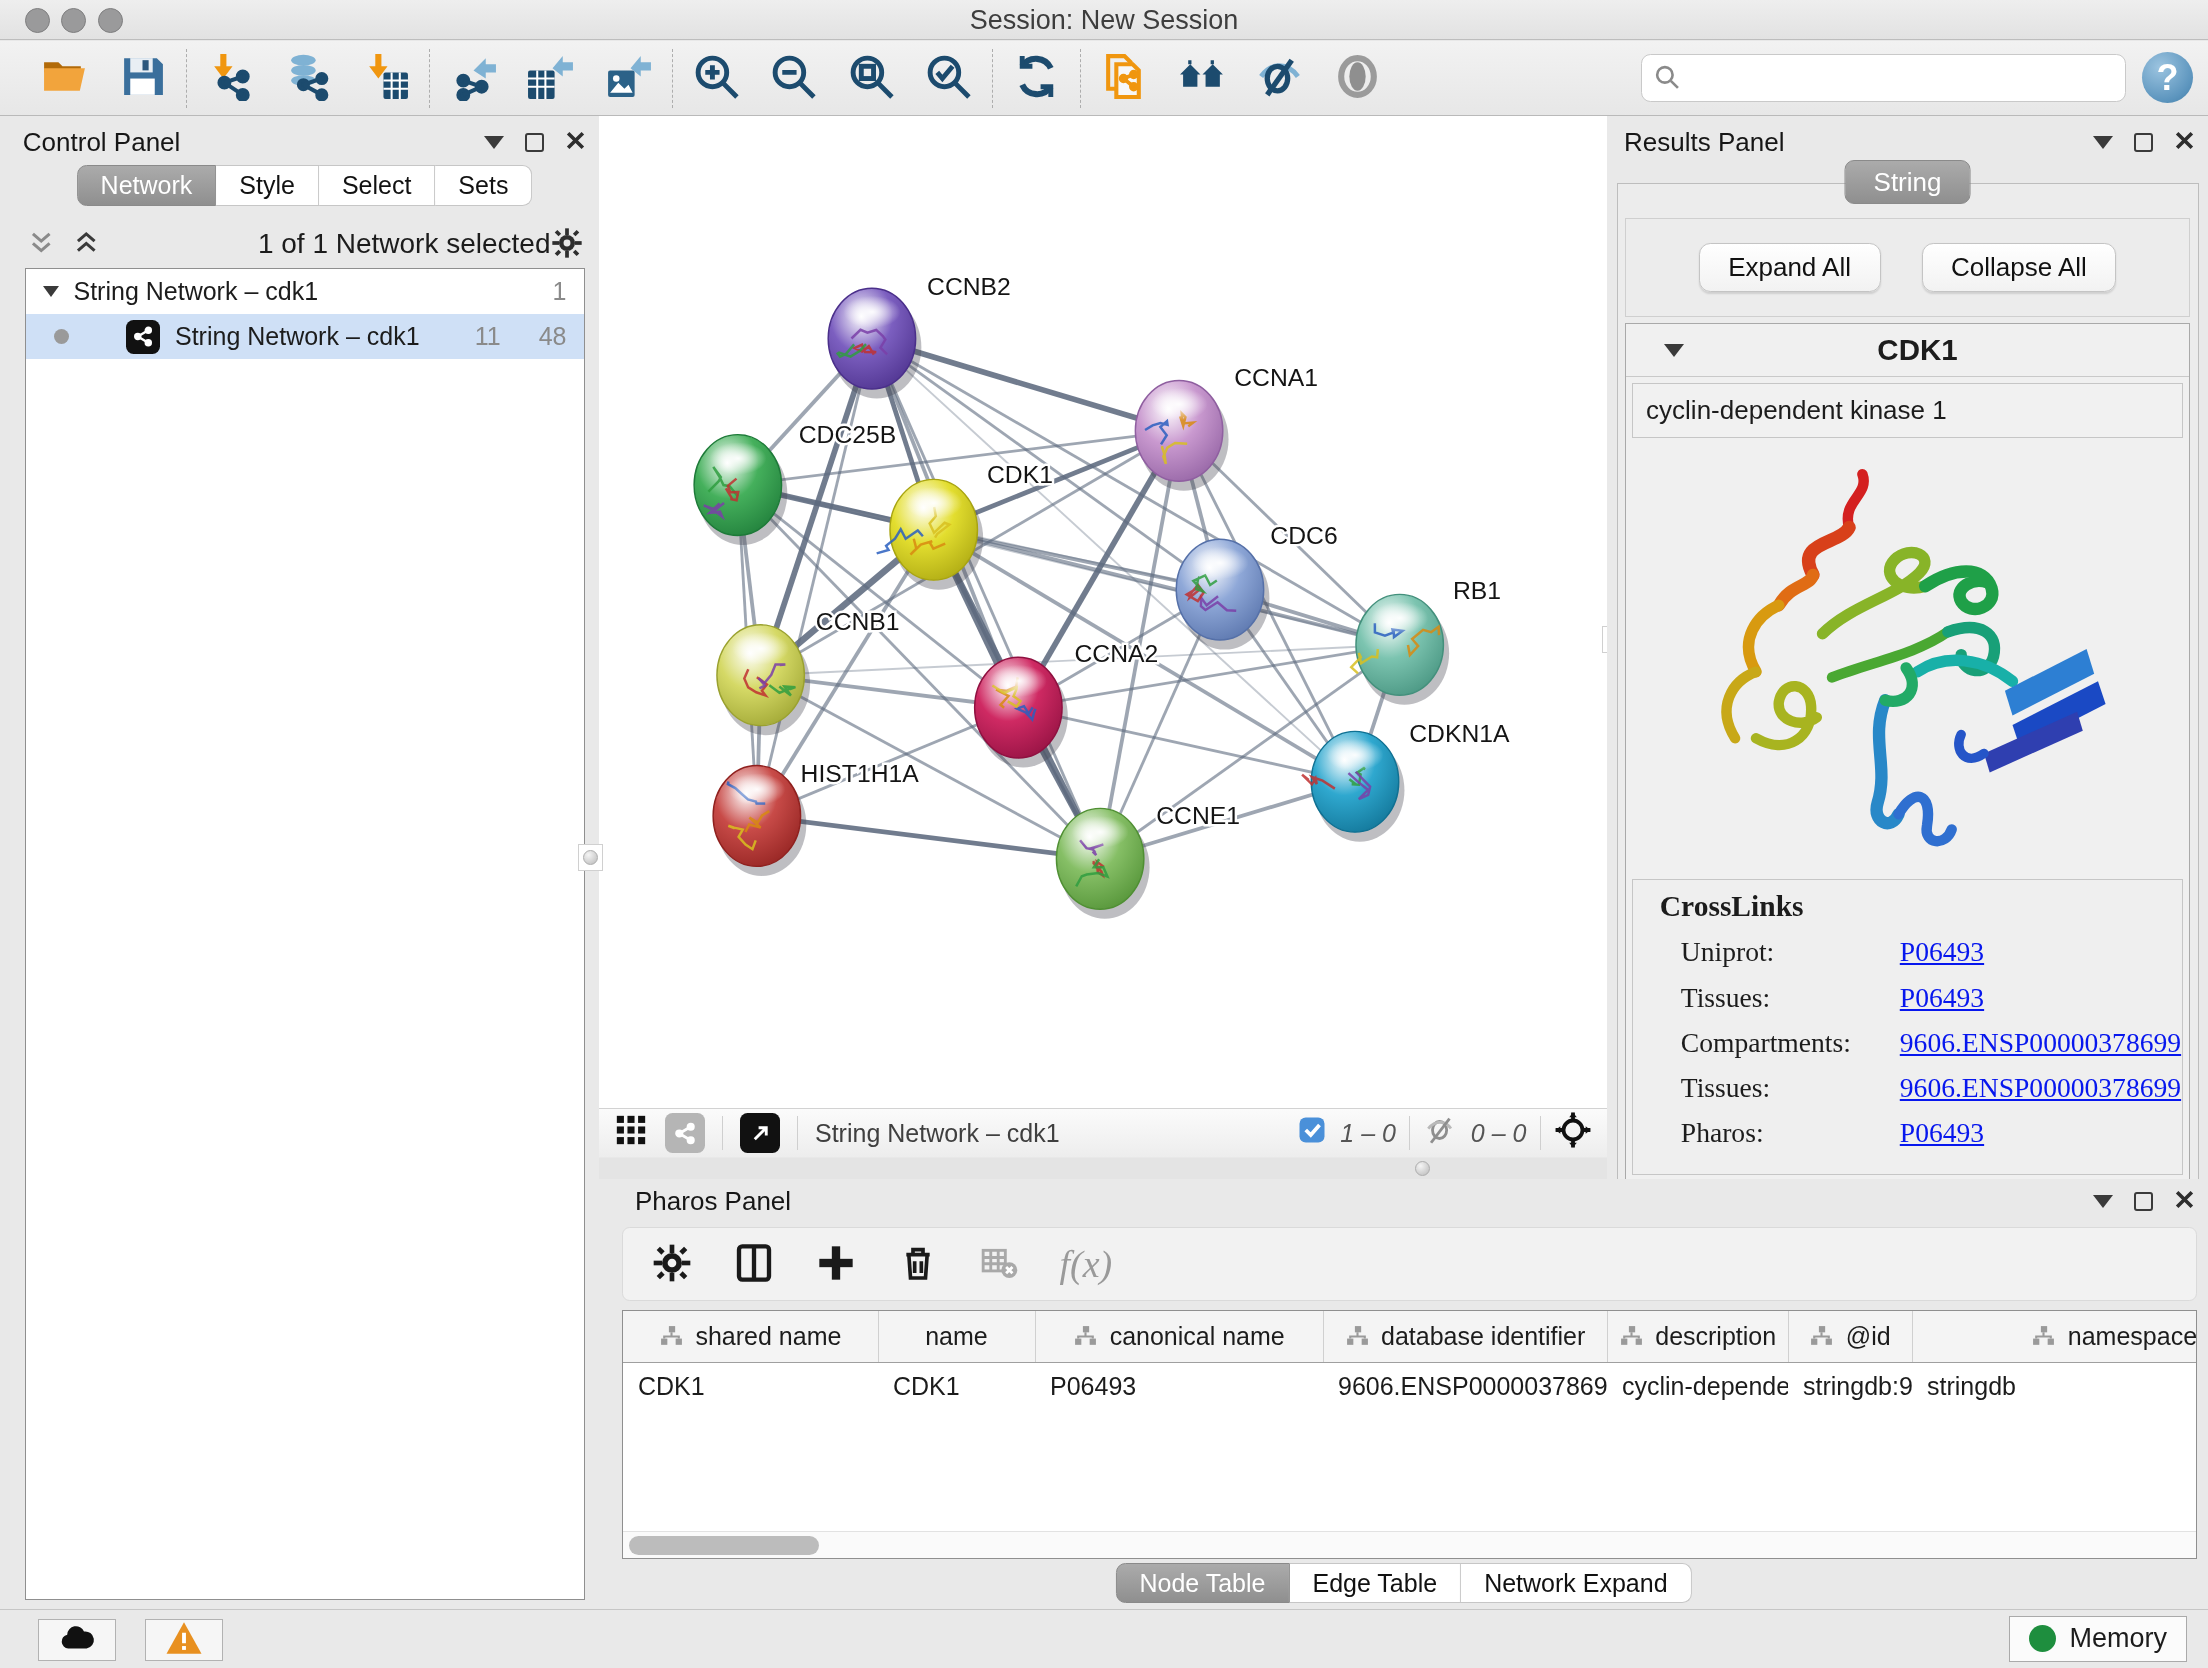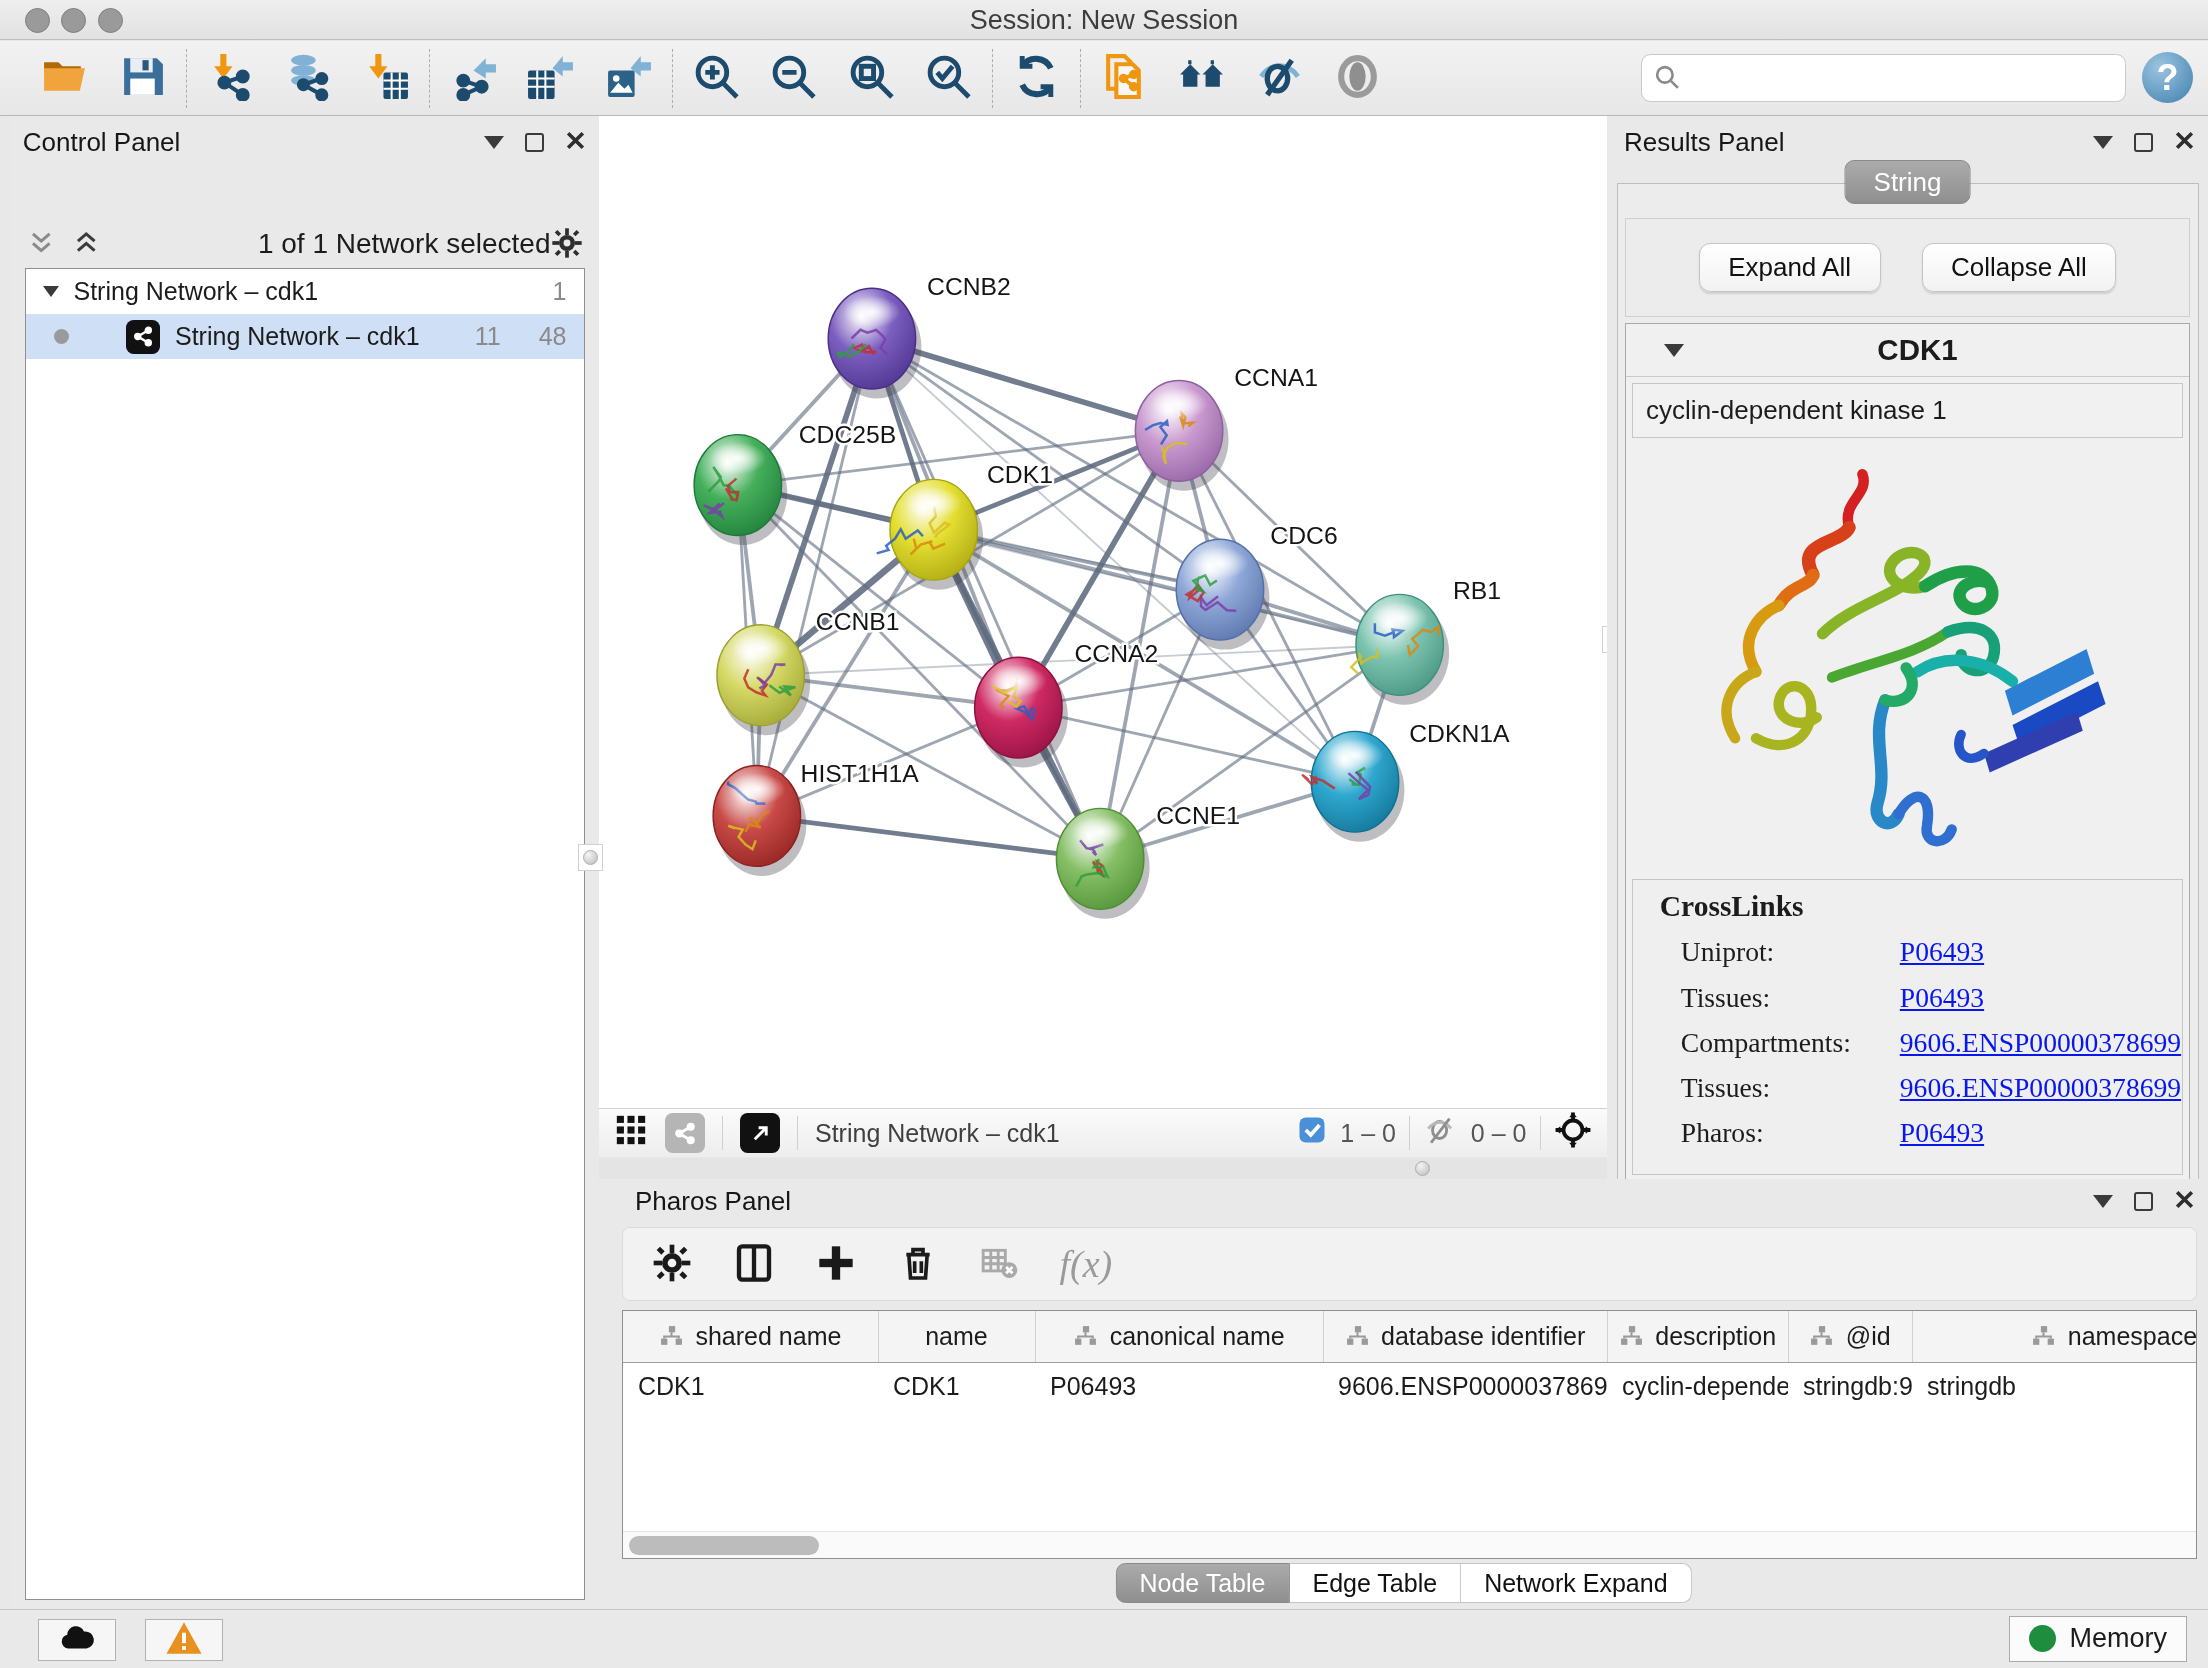--- a/index.html
+++ b/index.html
@@ -323,20 +323,26 @@
     <div class="cp-header panel-title-row">
       <span>Control Panel</span>
       <span class="panel-ctrls">
         <span class="tri-down"></span>
         <span class="float-sq"></span>
         <span><svg width="21" height="21" viewBox="0 0 20 20" stroke="#2e2e2e" stroke-width="3.4">
               <path d="M3 3l14 14M17 3L3 17"></path>
             </svg></span>
       </span>
     </div>
+    <div class="cp-tabs seg" id="control-tabs">
+        <span class="tab active">Network</span>
+        <span class="tab">Style</span>
+        <span class="tab">Select</span>
+        <span class="tab">Sets</span>
+      </div>
     <div class="cp-subheader">
       <span style="margin-right:17px;"><svg width="28.5" height="28.5" viewBox="0 0 24 24" fill="none" stroke="#8a8a8a" stroke-width="2.6">
             <path d="M5 5l7 6 7-6M5 13l7 6 7-6"></path>
           </svg></span>
       <span><svg width="28.5" height="28.5" viewBox="0 0 24 24" fill="none" stroke="#3a3a3a" stroke-width="2.6">
             <path d="M5 11l7-6 7 6M5 19l7-6 7 6"></path>
           </svg></span>
       <span class="summary">1 of 1 Network selected</span>
       <span><svg width="32" height="32" viewBox="0 0 24 24" fill="#2e2e2e">
             <g>
@@ -623,21 +629,21 @@
         </svg>
       </span>
     <span class="ns-sep"></span>
     <span style="background:#111;border-radius:7.6px;width:40px;height:40px;display:flex;align-items:center;justify-content:center;">
         <svg width="23" height="23" viewBox="0 0 24 24" fill="none" stroke="#fff" stroke-width="3">
           <path d="M6 18L18 6M10 6h8v8"></path>
         </svg>
       </span>
     <span class="ns-sep"></span>
     <span style="color:#3f3f3f;">String Network – cdk1</span>
-    <span style="margin-left:auto;display:flex;align-items:center;gap:13.3px;">
+    <span style="margin-left:auto;display:flex;align-items:center;gap:13.3px;font-style:italic;">
       <span><svg width="30" height="30" viewBox="0 0 24 24">
             <rect x="2" y="2" width="20" height="20" rx="5" fill="#4a90d9"></rect>
             <path d="M7 12l4 4 7-8" fill="none" stroke="#fff" stroke-width="3"></path>
           </svg></span>
       <span>1 – 0</span>
       <span class="ns-sep"></span>
       <span><svg width="34" height="34" viewBox="0 0 24 24" fill="none" stroke="#8e8e8e" stroke-width="2">
             <ellipse cx="11" cy="12" rx="5" ry="6"></ellipse>
             <path d="M3 11c5-6 12-6 16 0" stroke="#b9b9b9"></path>
             <path d="M18 4L5 21"></path>

